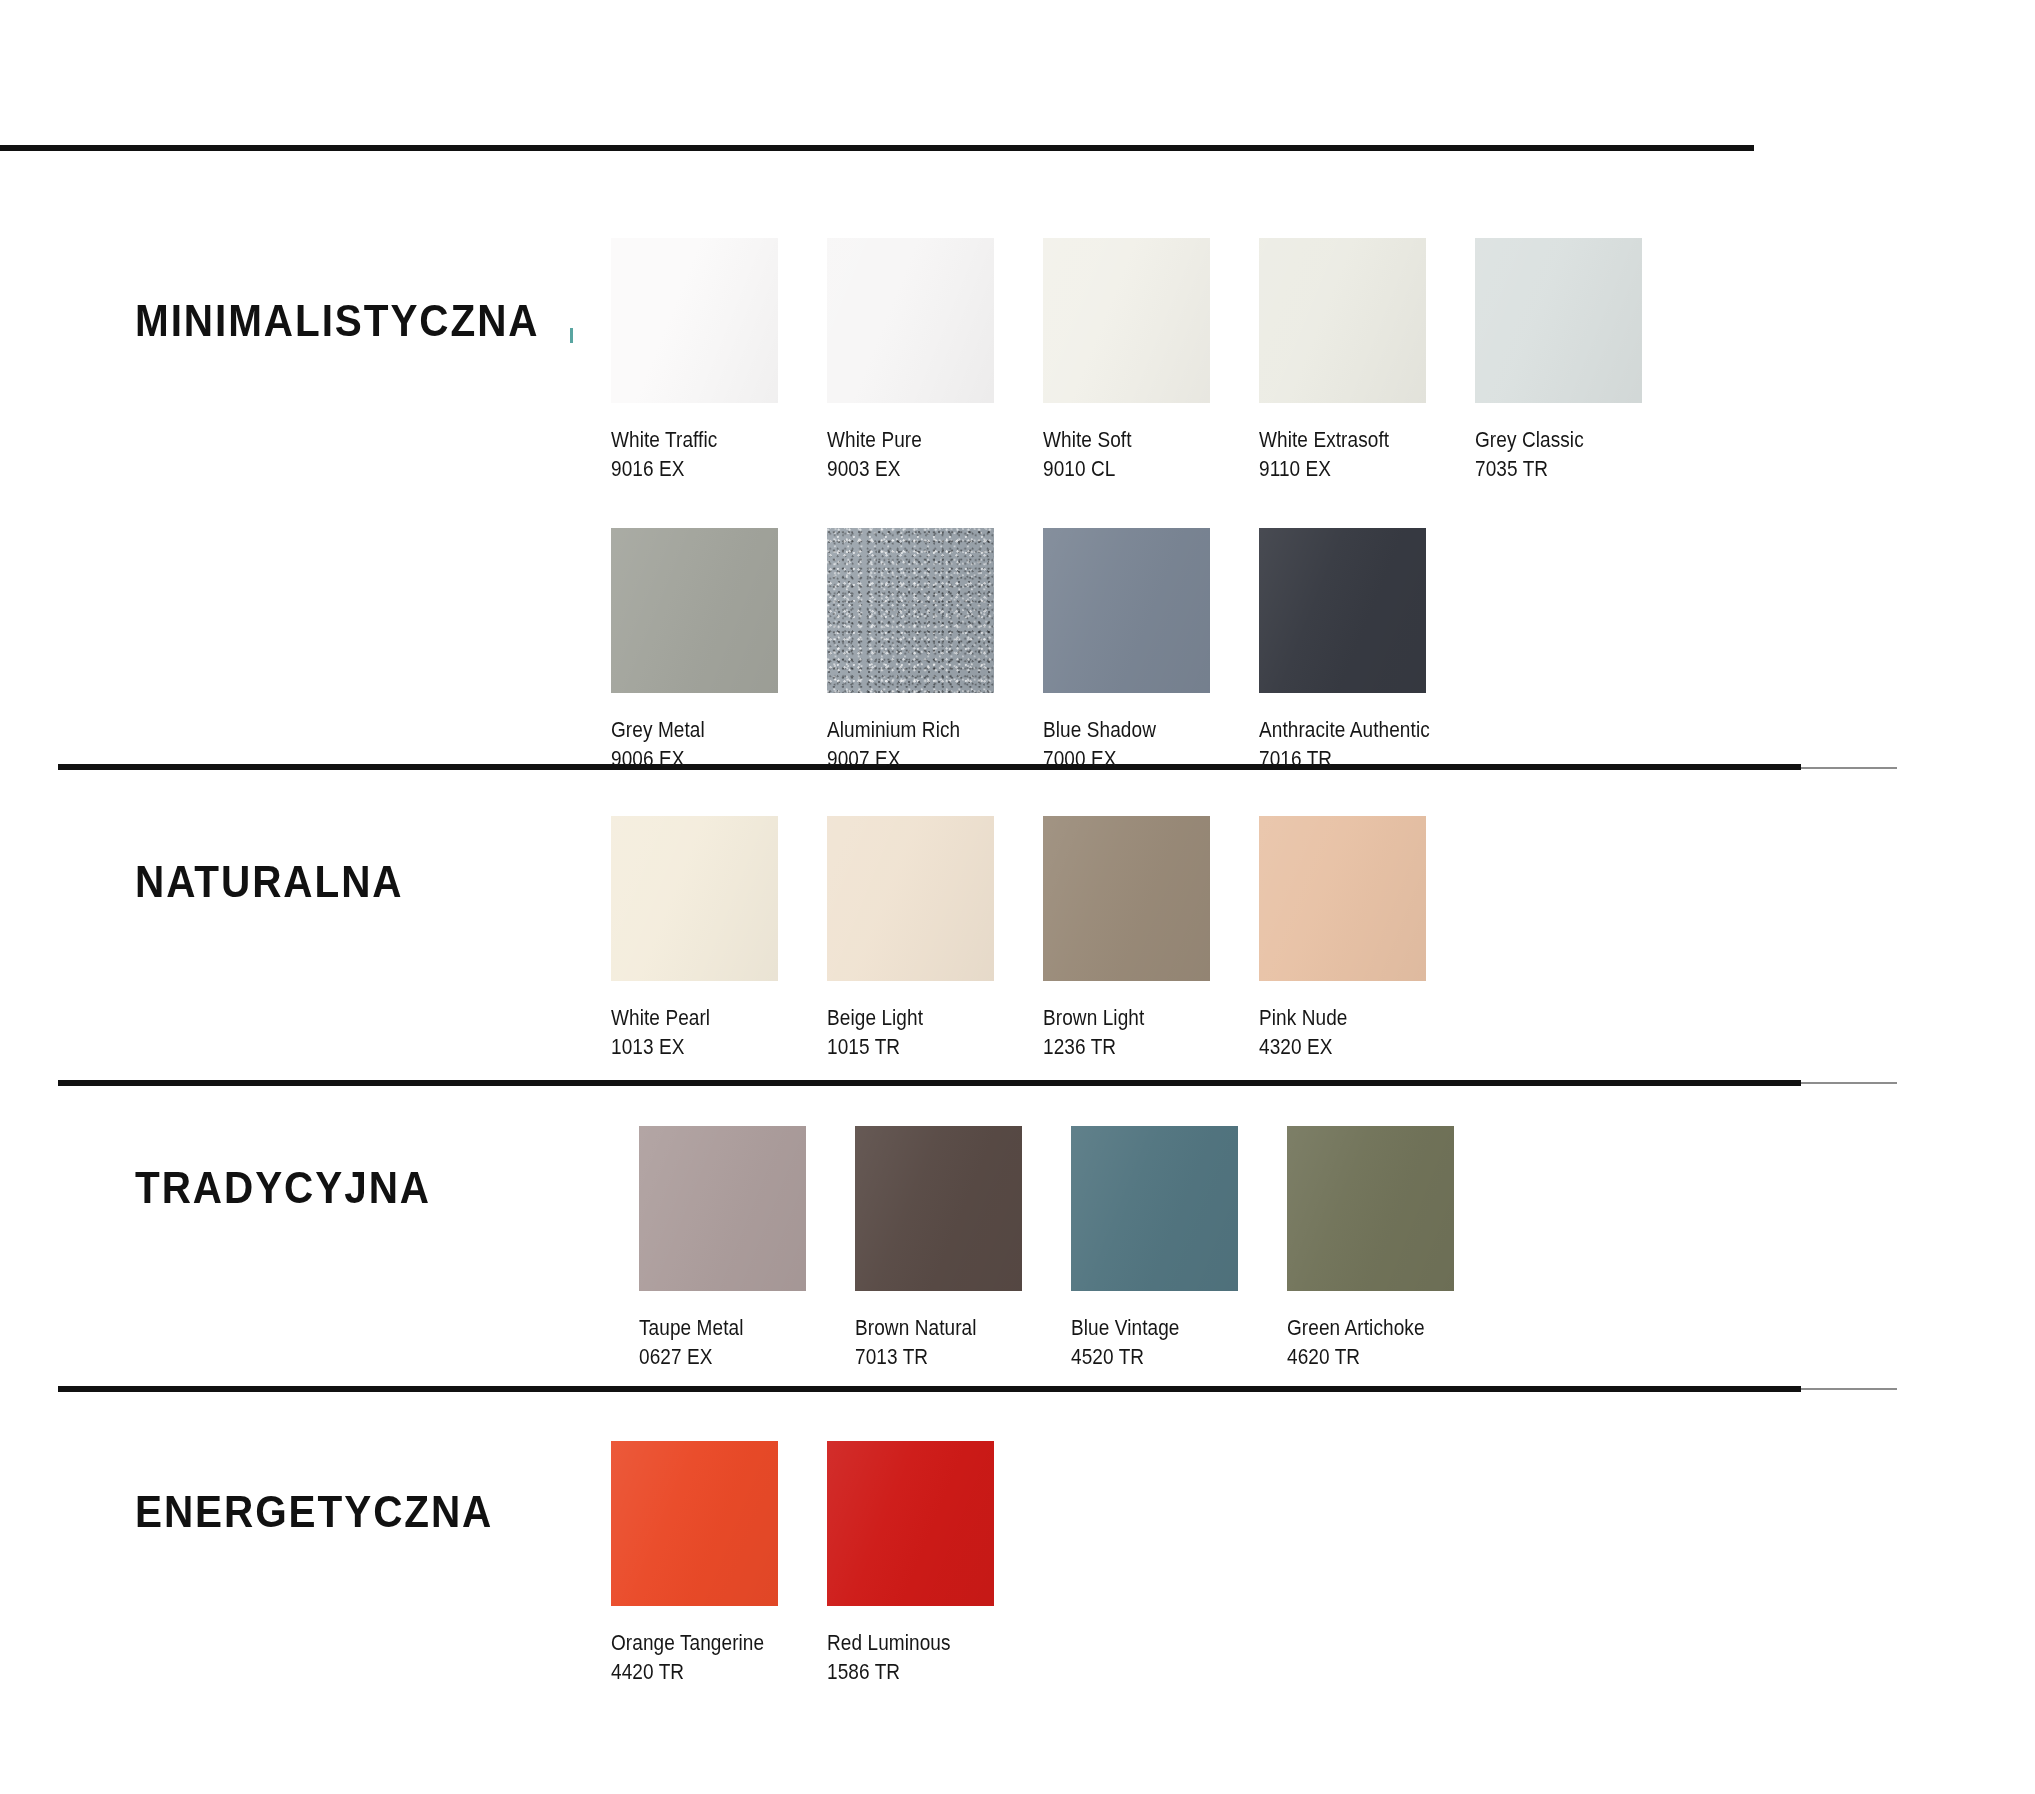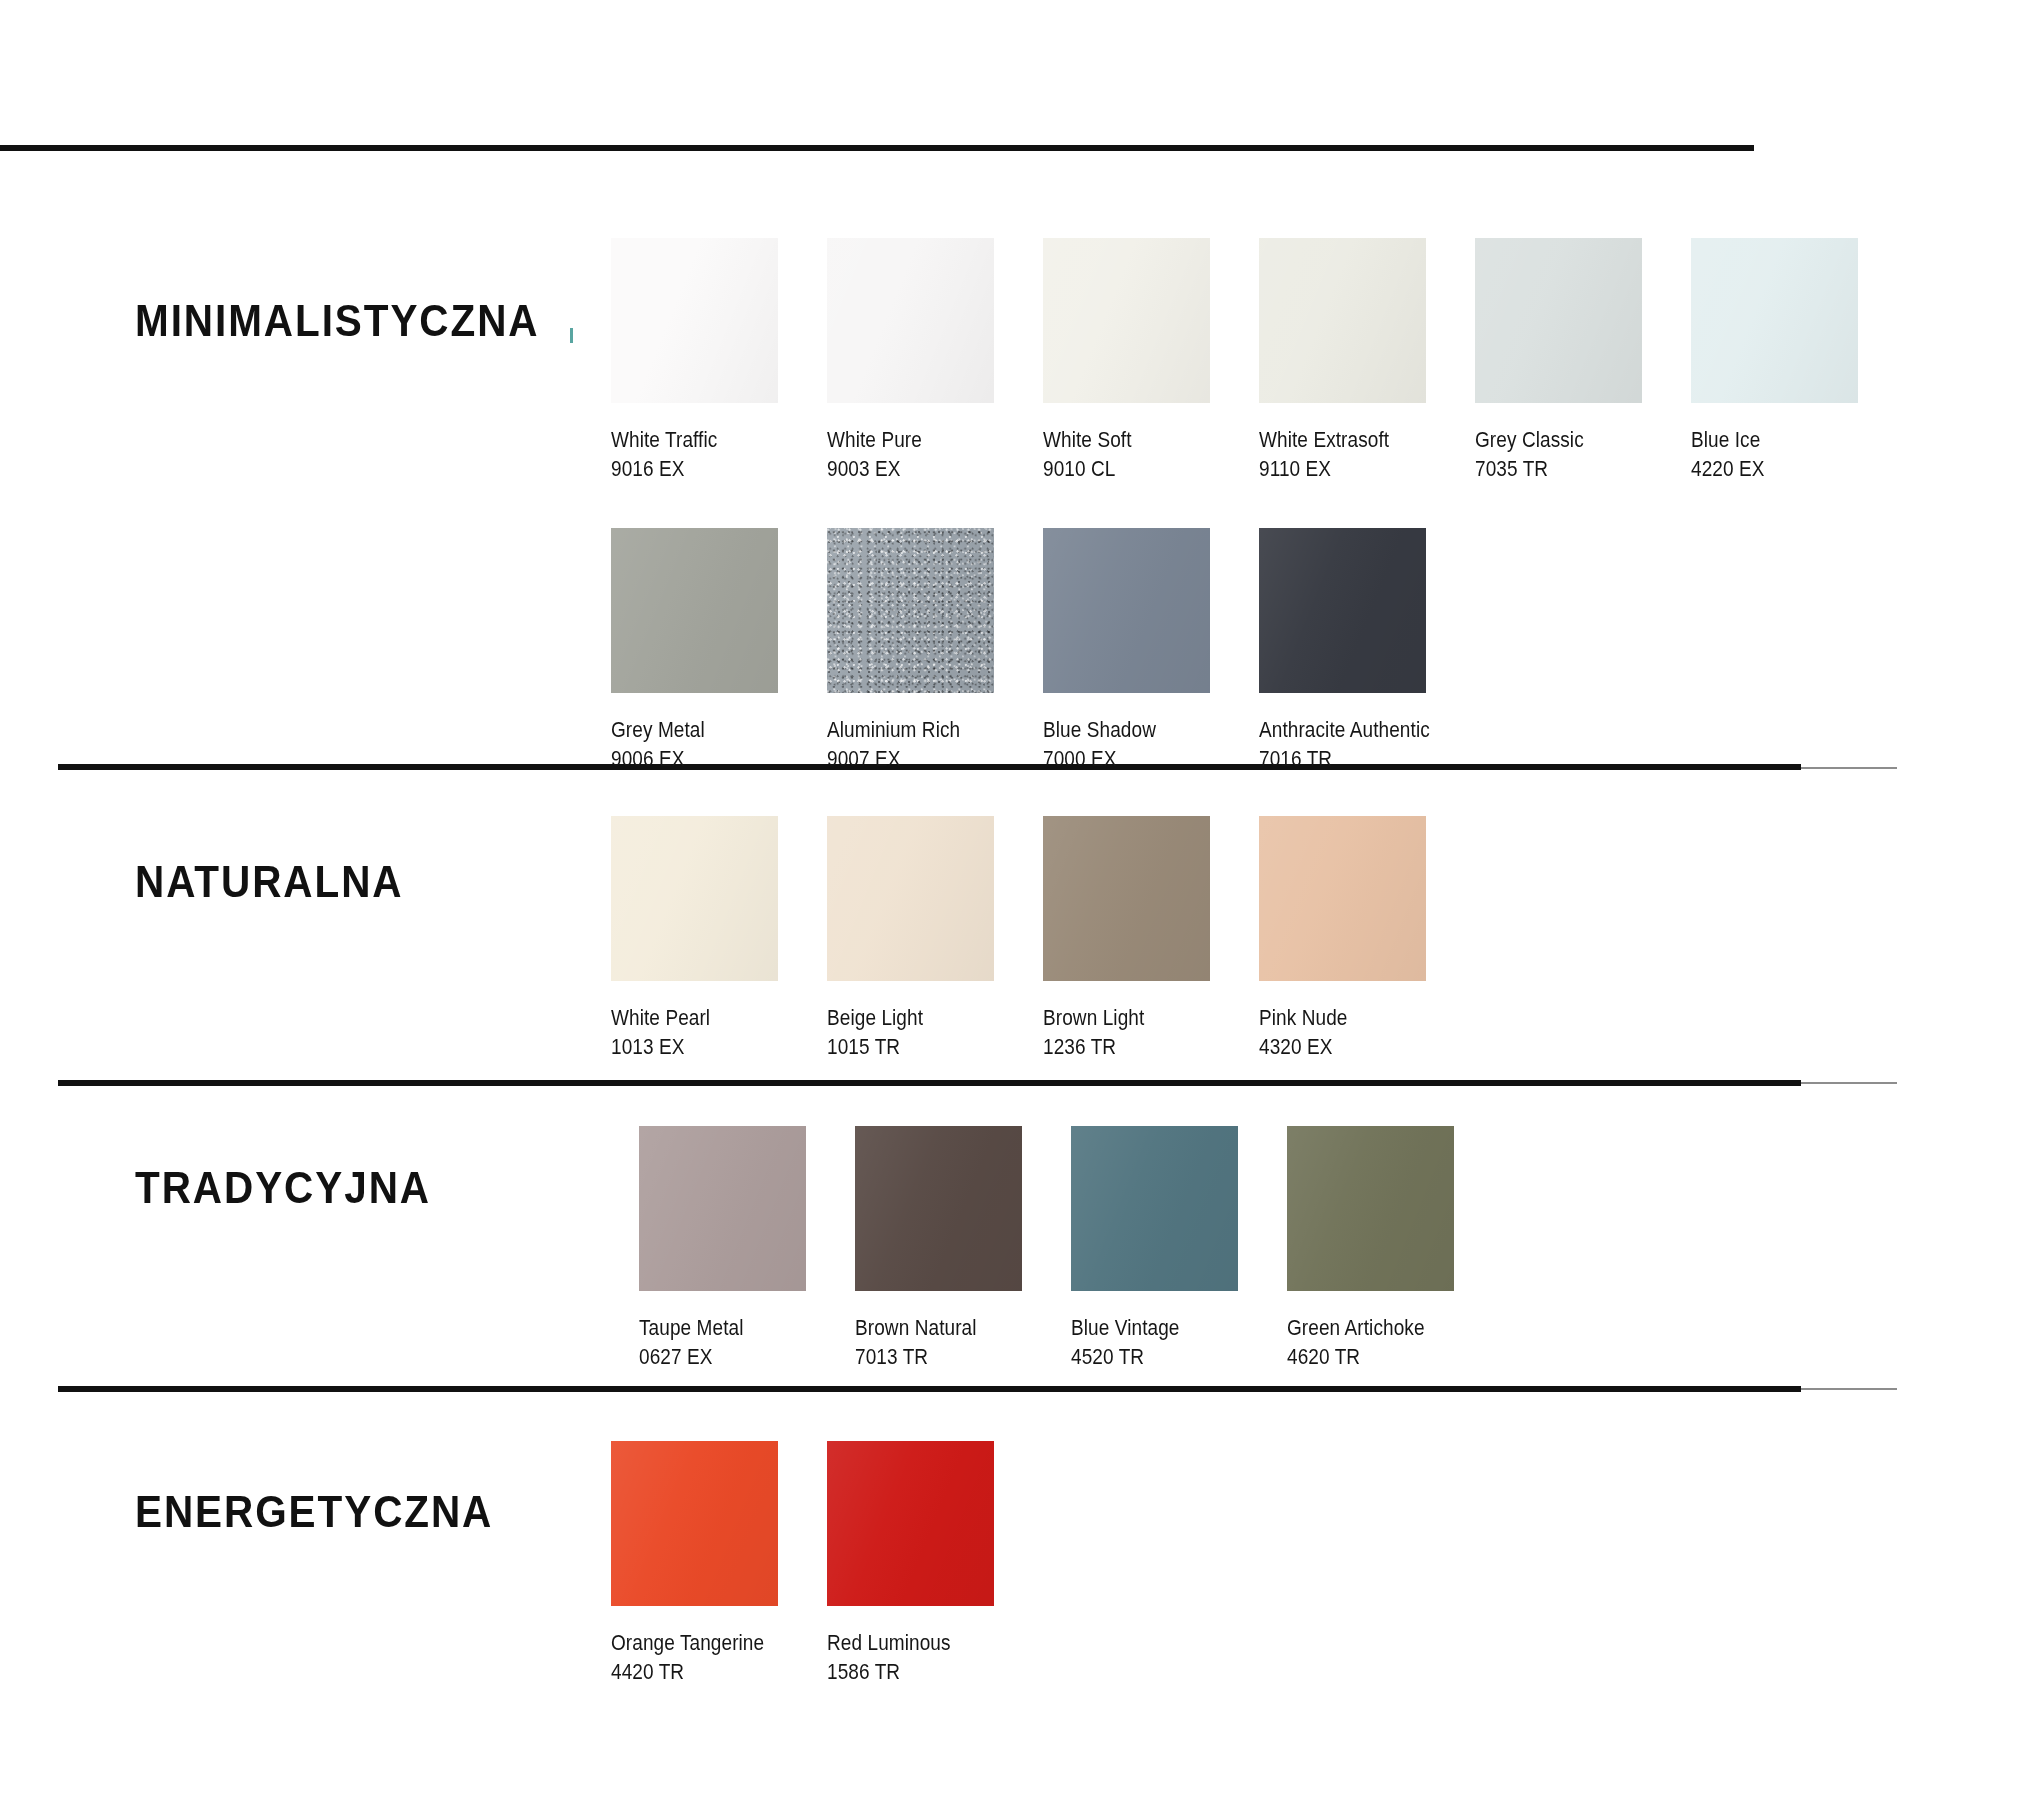--- a/index.html
+++ b/index.html
@@ -196,30 +196,20 @@
       <div class="swatch-cell">
         <div class="chip" title="Grey Classic 7035 TR">
           <div class="chip-inner" style="background: rgb(219, 225, 224);"></div>
           <div class="chip-sheen"></div>
         </div>
         <div class="labels">
           <div class="label-name">Grey Classic</div>
           <div class="label-code">7035 TR</div>
         </div>
       </div>
-      <div class="swatch-cell">
-        <div class="chip" title="Blue Ice 4220 EX">
-          <div class="chip-inner" style="background: rgb(228, 239, 240);"></div>
-          <div class="chip-sheen"></div>
-        </div>
-        <div class="labels">
-          <div class="label-name">Blue Ice</div>
-          <div class="label-code">4220 EX</div>
-        </div>
-      </div>
     </div>
   <div class="swatch-row" id="row-min-2" style="left:611px; top:528px;">
       <div class="swatch-cell">
         <div class="chip" title="Grey Metal 9006 EX">
           <div class="chip-inner" style="background: rgb(162, 164, 156);"></div>
           <div class="chip-sheen"></div>
         </div>
         <div class="labels">
           <div class="label-name">Grey Metal</div>
           <div class="label-code">9006 EX</div>

